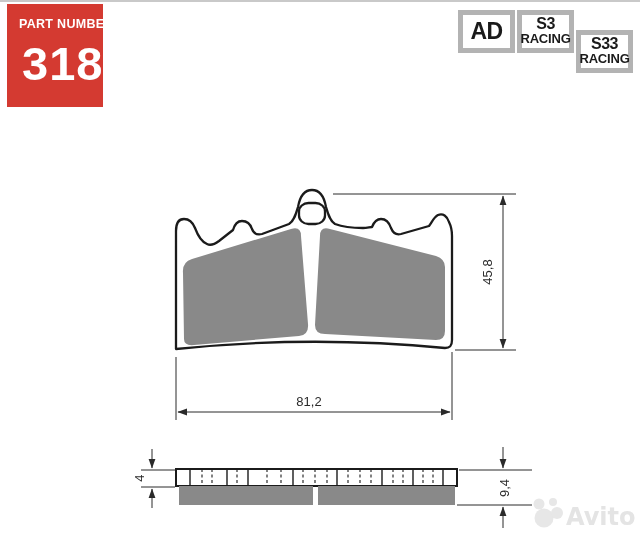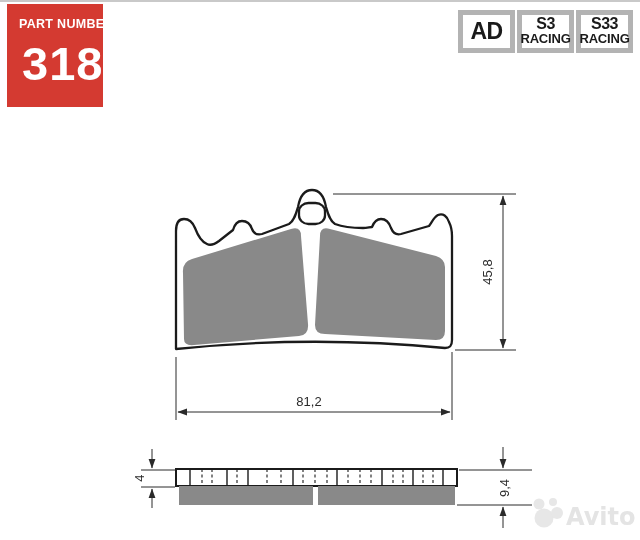--- a/index.html
+++ b/index.html
@@ -20,21 +20,21 @@
   
   .compound-box{
     position:absolute;top:10px;width:57px;height:43px;box-sizing:border-box;
     border:5px solid #b3b3b3;background:#ffffff;display:flex;flex-direction:column;
     align-items:center;justify-content:center;color:#1a1a1a;
   }
   .compound-box .code{font-size:16px;font-weight:bold;line-height:1;letter-spacing:-.5px;}
   .compound-box .sub{font-size:13px;font-weight:bold;line-height:1.15;letter-spacing:-.2px;}
   .box-ad{left:458px;}
   .box-s3{left:517px;}
-  .box-s33{left:576px;}
+  .box-s33{left:576px;margin-top:20px;}
   .box-ad .code{font-size:23px;}
   svg.drawing{position:absolute;left:0;top:0;}
   .dim-text{font-family:"Liberation Sans",sans-serif;font-size:13px;fill:#2a2a2a;}
   .wm-text{font-family:"DejaVu Sans",sans-serif;font-size:24px;font-weight:bold;}
 </style>
 </head>
 <body>
 
 <div class="top-border"></div>
 

